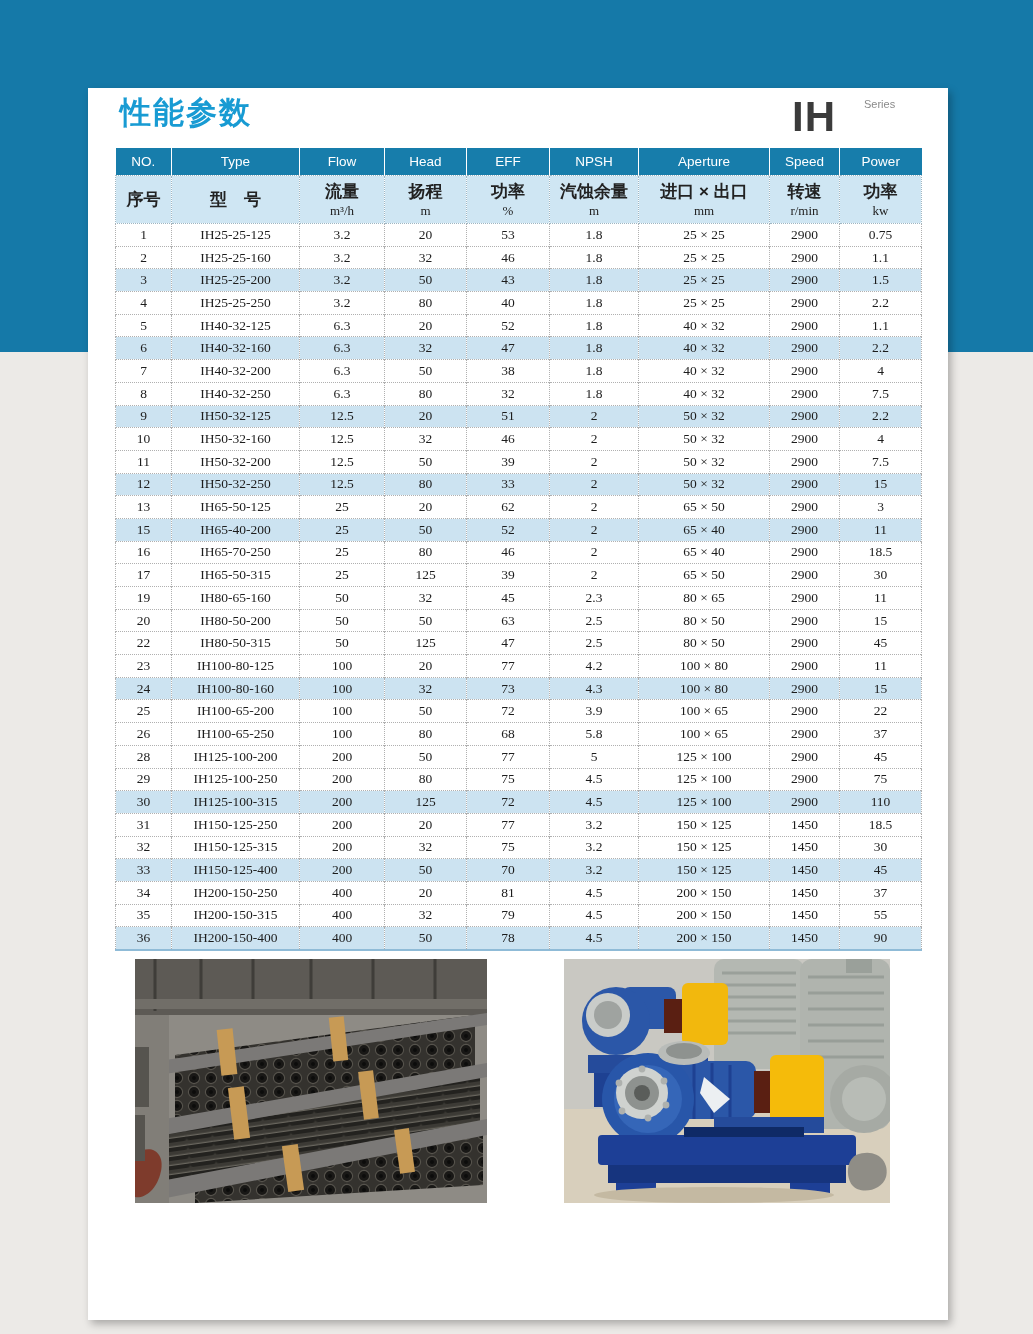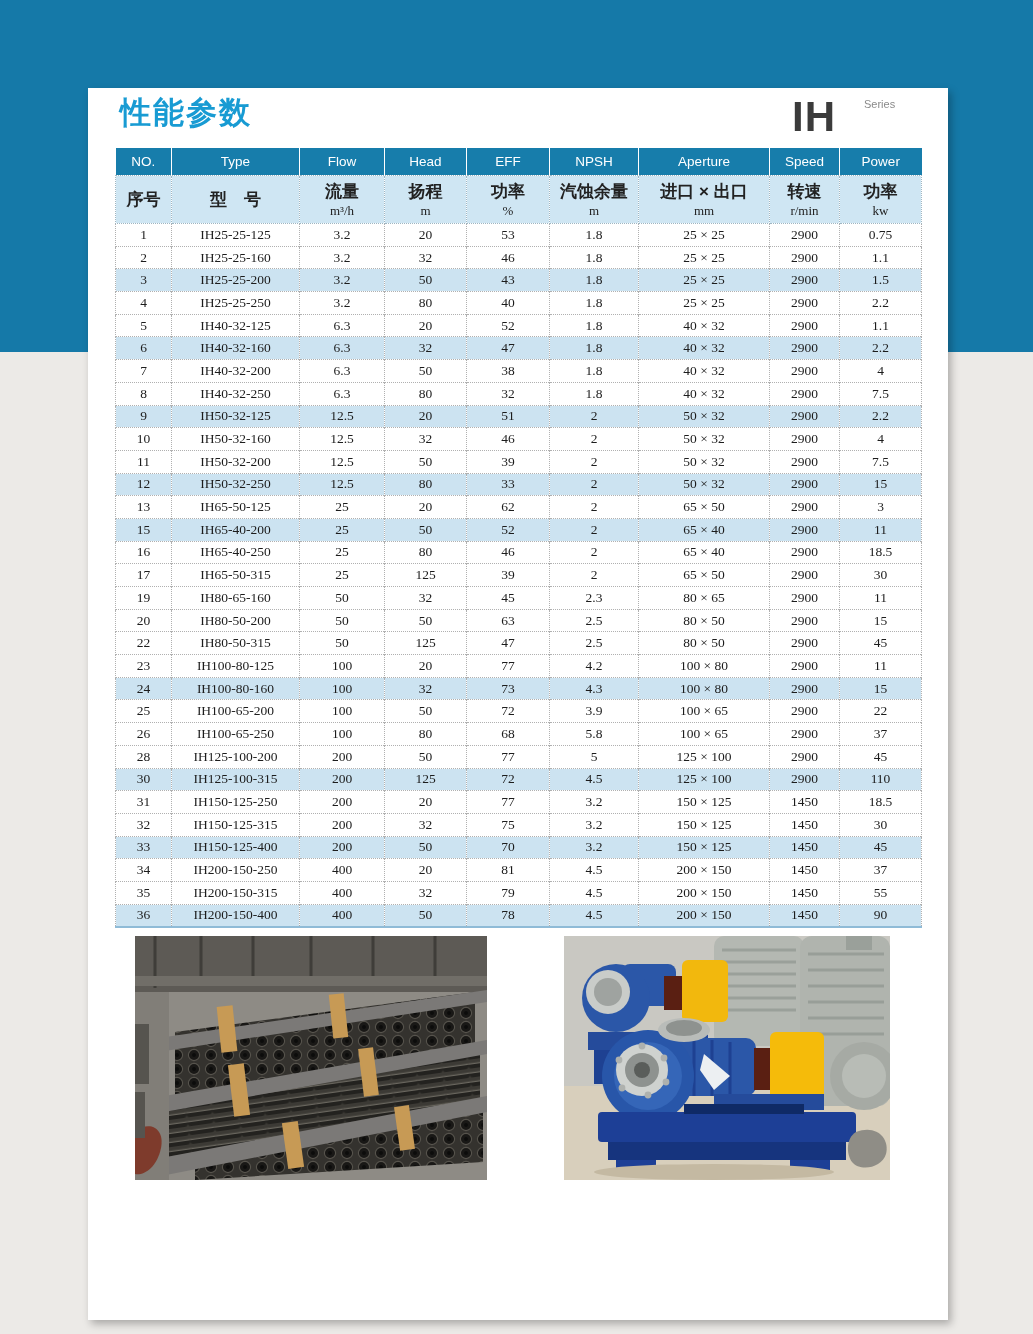--- a/index.html
+++ b/index.html
@@ -260,21 +260,21 @@
             <td>25</td>
             <td>50</td>
             <td>52</td>
             <td>2</td>
             <td>65 × 40</td>
             <td>2900</td>
             <td>11</td>
           </tr>
           <tr>
             <td>16</td>
-            <td>IH65-40-250</td>
+            <td>IH65-70-250</td>
             <td>25</td>
             <td>80</td>
             <td>46</td>
             <td>2</td>
             <td>65 × 40</td>
             <td>2900</td>
             <td>18.5</td>
           </tr>
           <tr>
             <td>17</td>
@@ -367,20 +367,31 @@
           <tr>
             <td>28</td>
             <td>IH125-100-200</td>
             <td>200</td>
             <td>50</td>
             <td>77</td>
             <td>5</td>
             <td>125 × 100</td>
             <td>2900</td>
             <td>45</td>
+          </tr>
+          <tr>
+            <td>29</td>
+            <td>IH125-100-250</td>
+            <td>200</td>
+            <td>80</td>
+            <td>75</td>
+            <td>4.5</td>
+            <td>125 × 100</td>
+            <td>2900</td>
+            <td>75</td>
           </tr>
           <tr class="hl">
             <td>30</td>
             <td>IH125-100-315</td>
             <td>200</td>
             <td>125</td>
             <td>72</td>
             <td>4.5</td>
             <td>125 × 100</td>
             <td>2900</td>

